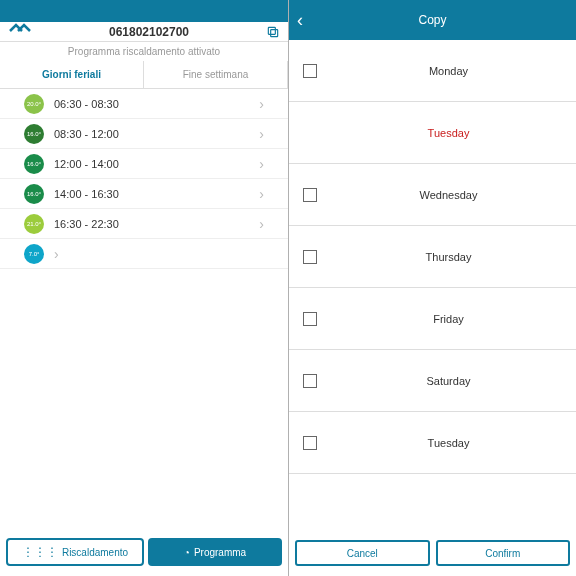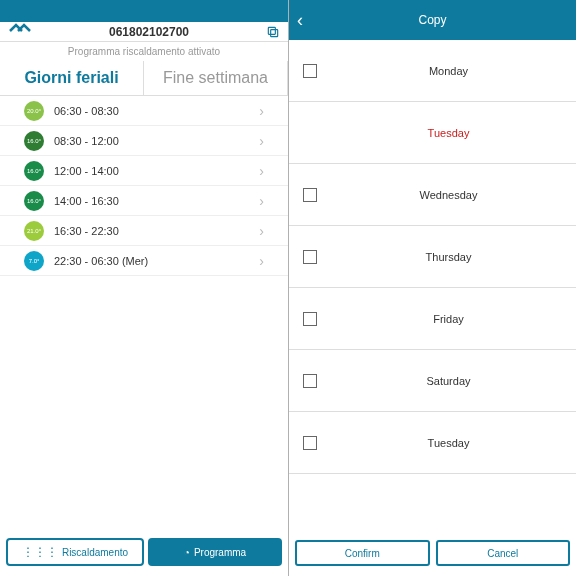--- a/index.html
+++ b/index.html
@@ -9,21 +9,21 @@
 .screen-right { width: 288px; border-left: 1px solid #b0b0b0; }
 
 
 .topbar-teal { background: #0e7a9e; height: 22px; }
 .header-left { display: flex; align-items: center; height: 20px; padding: 0 8px; border-bottom: 1px solid #ddd; position: relative; }
 .home-icon { width: 24px; height: 24px; color: #0e7a9e; }
 .title-id { flex: 1; text-align: center; font-size: 12px; font-weight: bold; color: #333; }
 .copy-icon { width: 14px; height: 14px; color: #0e7a9e; }
 .subtitle { text-align: center; font-size: 10px; color: #999; padding: 4px 0; }
 .tabs { display: flex; border-bottom: 1px solid #ddd; }
-.tab { flex: 1; text-align: center; font-size: 16px; padding: 8px 0; border-right: 1px solid #ddd; }
+.tab { flex: 1; text-align: center; font-size: 10px; padding: 8px 0; border-right: 1px solid #ddd; }
 .tab.active { color: #0e7a9e; font-weight: bold; }
 .tab.inactive { color: #999; }
 .schedule { }
 .sched-row { display: flex; align-items: center; height: 30px; padding: 0 24px; border-bottom: 1px solid #eee; }
 .temp-circle { width: 20px; height: 20px; border-radius: 50%; display: flex; align-items: center; justify-content: center; font-size: 6px; color: #fff; margin-right: 10px; flex-shrink: 0; }
 .c1 { background: #8bc34a; }
 .c2 { background: #2e7d32; }
 .c3 { background: #1a8c4a; }
 .c4 { background: #1a8c4a; }
 .c5 { background: #9ccc3c; }
@@ -88,21 +88,20 @@
         <div class="time-text">14:00 - 16:30</div>
         <div class="chevron">›</div>
       </div>
       <div class="sched-row">
         <div class="temp-circle c5">21.0°</div>
         <div class="time-text">16:30 - 22:30</div>
         <div class="chevron">›</div>
       </div>
       <div class="sched-row">
         <div class="temp-circle c6">7.0°</div>
-        <div class="time-text">22:30 - 06:30 (Mer)</div>
         <div class="chevron">›</div>
       </div>
     </div>
   <div class="bottom-bar">
     <div class="bottom-btn btn-heating">
       <span class="wave-icon">⋮⋮⋮</span>
       <span>Riscaldamento</span>
     </div>
     <div class="bottom-btn btn-program">
       <span>◔</span>
@@ -140,16 +139,16 @@
       <div class="day-row">
         <div class="checkbox"></div>
         <div class="day-label">Saturday</div>
       </div>
       <div class="day-row">
         <div class="checkbox"></div>
         <div class="day-label">Tuesday</div>
       </div>
     </div>
   <div class="bottom-bar-right">
+    <div class="action-btn">Cancel</div>
     <div class="action-btn">Confirm</div>
-    <div class="action-btn">Cancel</div>
   </div>
 </div>
 
 </body></html>

